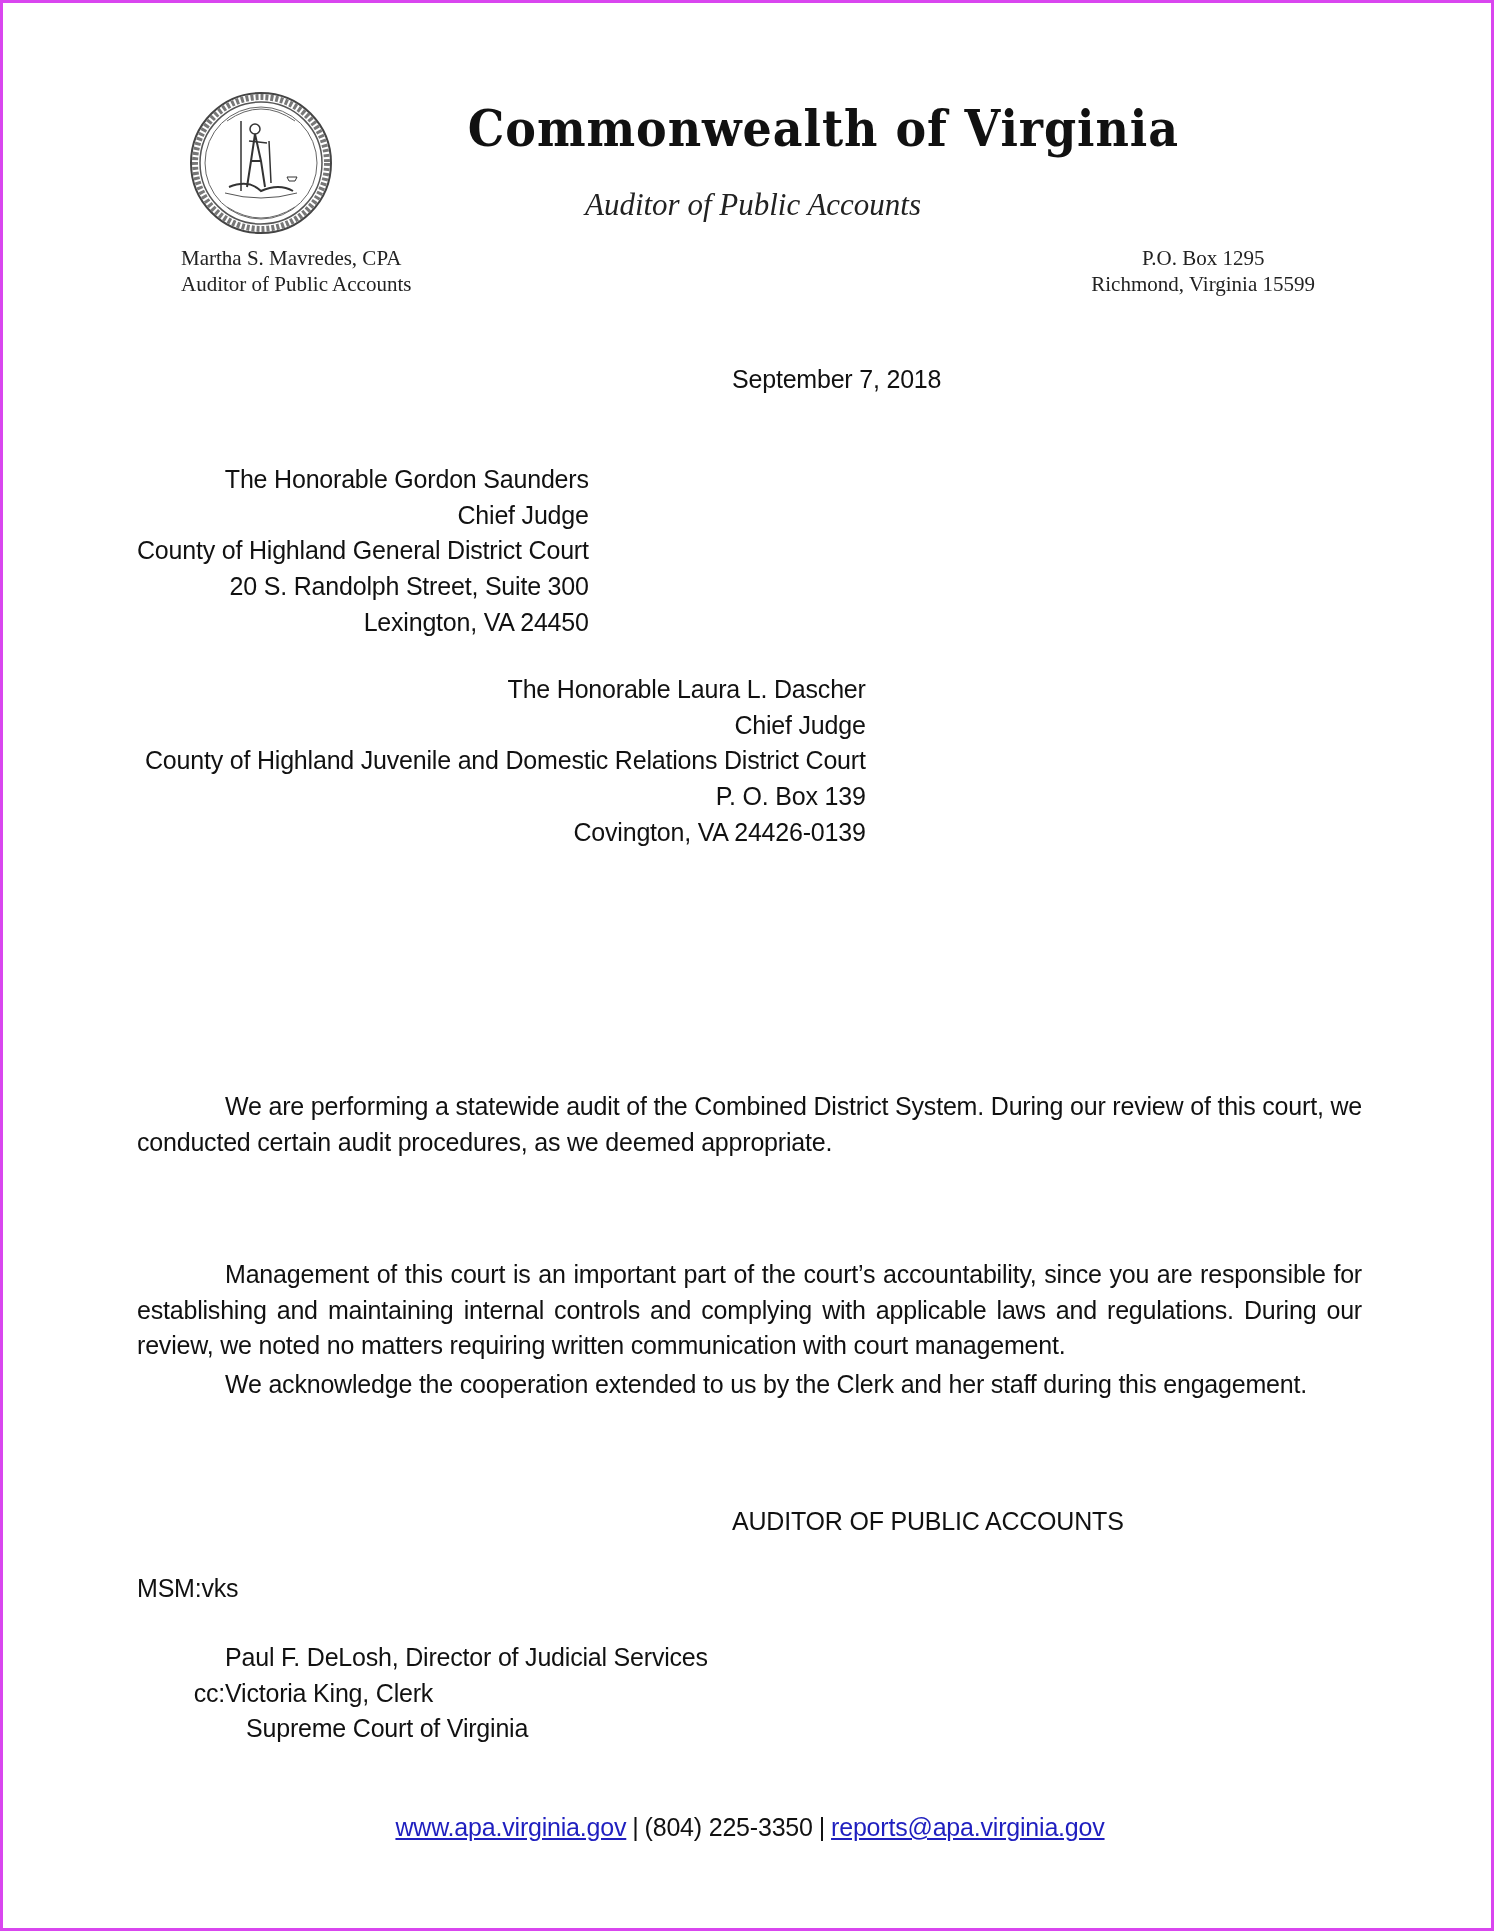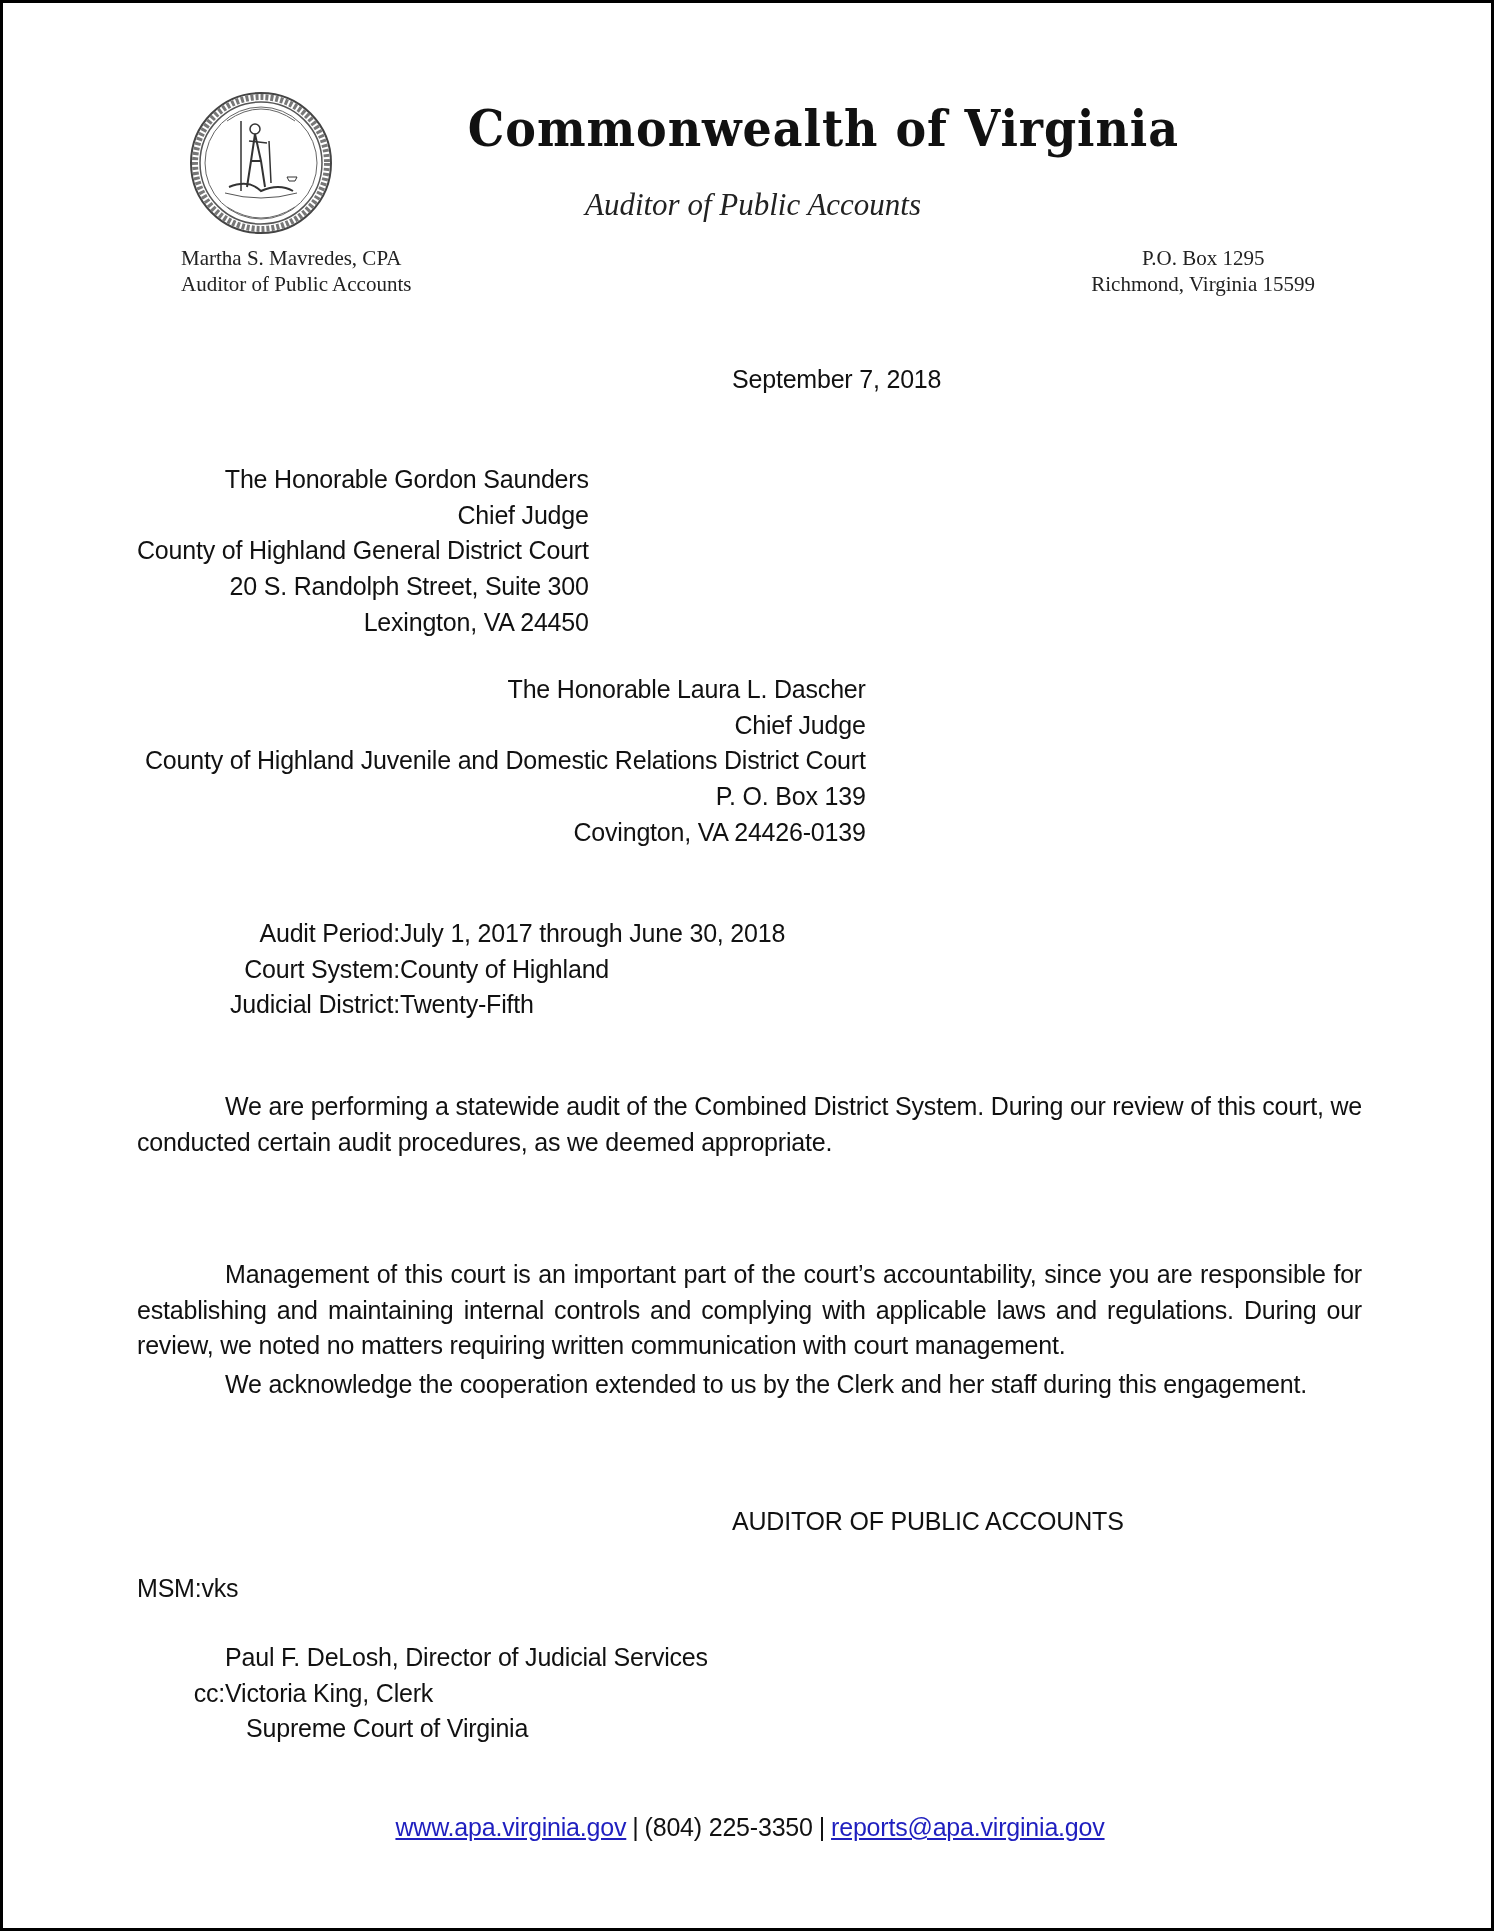--- a/index.html
+++ b/index.html
@@ -1,19 +1,19 @@
 <!DOCTYPE html>
 <html><head>
 <meta charset="utf-8">
 <style>
   html, body { margin:0; padding:0; background:#ffffff; }
   body { width:1494px; height:1931px; position:relative; overflow:hidden; }
   .page {
     position:absolute; left:0; top:0; width:1488px; height:1925px;
-    border:3px solid #000000; background:#ffffff;
+    border:3px solid #d946ef; background:#ffffff;
   }
   .abs { position:absolute; white-space:nowrap; }
   .serif { font-family:"Liberation Serif","DejaVu Serif",serif; color:#111; }
   .body-text { font-family:"Liberation Sans","DejaVu Sans",sans-serif; font-size:25px; color:#111; letter-spacing:-0.2px;text-align:right; }
 
   .seal { position:absolute; left:186px; top:88px; width:144px; height:144px; }
 
   .title {
     left:440px; top:96px; width:620px; text-align:center;
     font-family:"DejaVu Serif","Liberation Serif",serif; font-weight:bold;
@@ -100,34 +100,20 @@
   </div>
 
   <div class="abs body-text addr2">
     <div class="line">The Honorable Laura L. Dascher</div>
     <div class="line">Chief Judge</div>
     <div class="line">County of Highland Juvenile and Domestic Relations District Court</div>
     <div class="line">P. O. Box 139</div>
     <div class="line">Covington, VA 24426-0139</div>
   </div>
 
-  <div class="abs body-text audit">
-    <div class="audit-row">
-      <span class="audit-label">Audit Period:</span>
-      <span>July 1, 2017 through June 30, 2018</span>
-    </div>
-    <div class="audit-row">
-      <span class="audit-label">Court System:</span>
-      <span>County of Highland</span>
-    </div>
-    <div class="audit-row">
-      <span class="audit-label">Judicial District:</span>
-      <span>Twenty-Fifth</span>
-    </div>
-  </div>
 
   <div class="para body-text p1"><span class="indent"></span><span>We are performing a statewide audit of the Combined District System.  During our review of this court, we conducted certain audit procedures, as we deemed appropriate.</span></div>
   <div class="para body-text p2"><span class="indent"></span><span>Management of this court is an important part of the court’s accountability, since you are responsible for establishing and maintaining internal controls and complying with applicable laws and regulations.  During our review, we noted no matters requiring written communication with court management.</span></div>
   <div class="para body-text p3"><span class="indent"></span><span>We acknowledge the cooperation extended to us by the Clerk and her staff during this engagement.</span></div>
 
   <div class="abs body-text line signature">AUDITOR OF PUBLIC ACCOUNTS</div>
 
   <div class="abs body-text line initials">MSM:vks</div>
 
   <div class="abs body-text cc">

